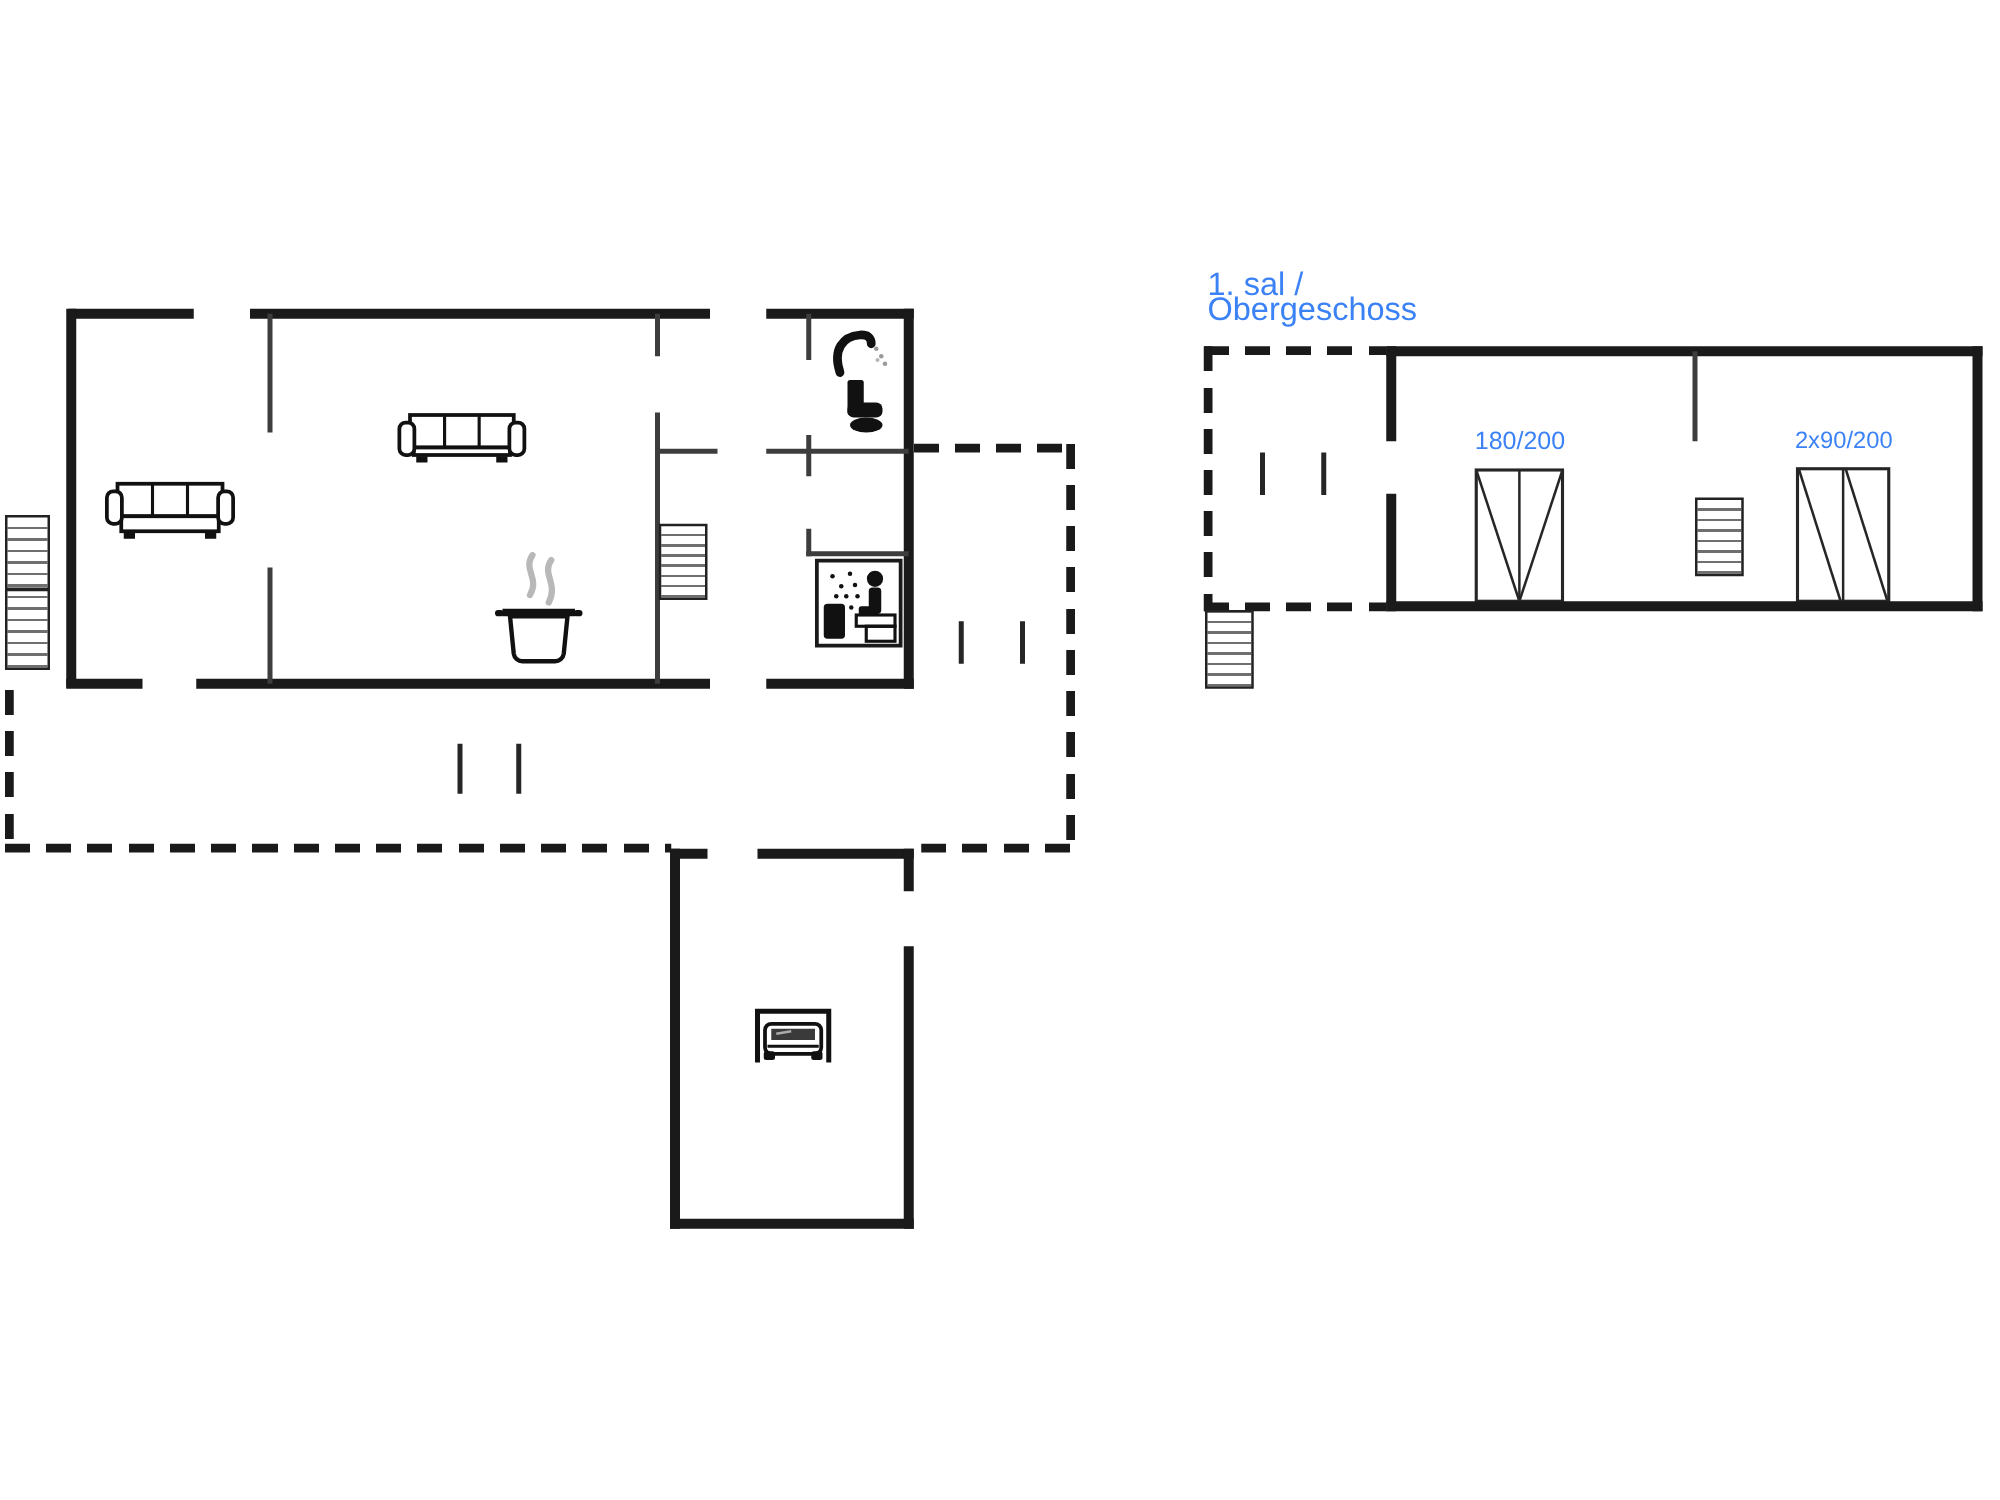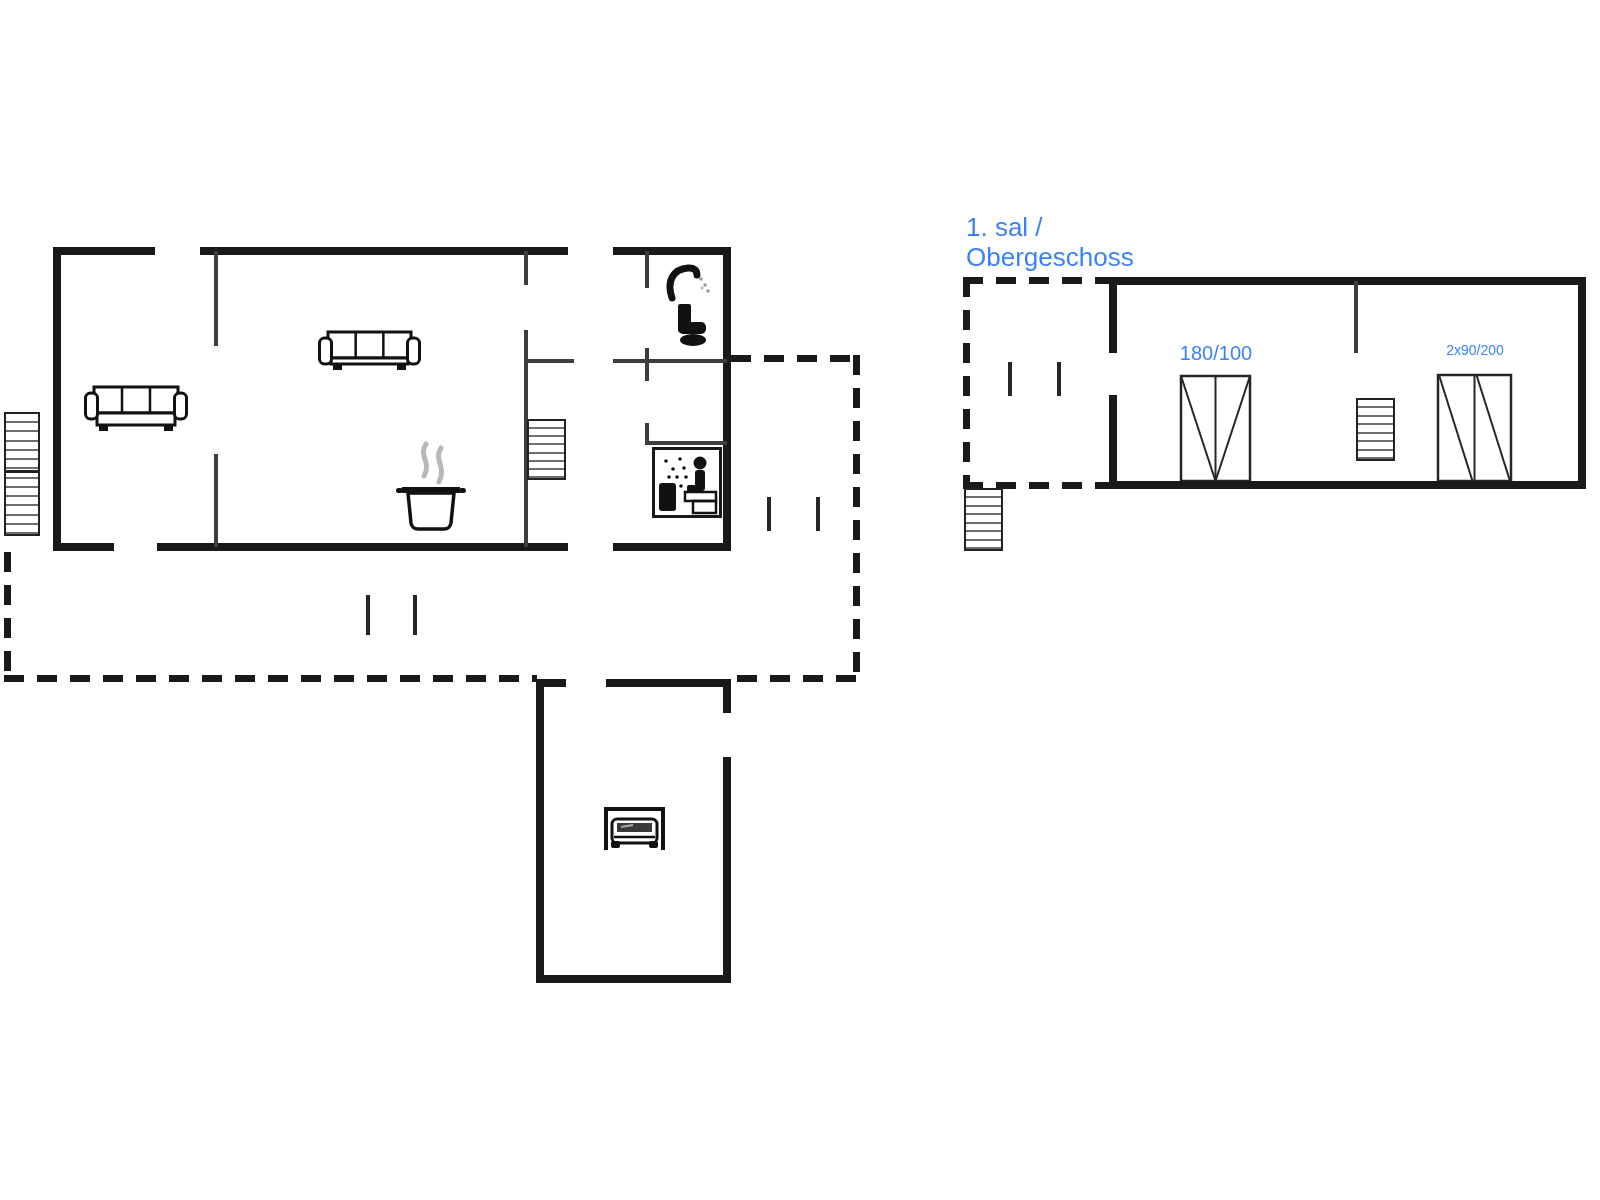--- a/index.html
+++ b/index.html
@@ -9,23 +9,23 @@
   .lbl{position:absolute;color:#3b82f6;white-space:nowrap;}
   .title{font-size:26px;line-height:30px;}
   .bedlbl{font-size:20px;text-align:center;}
   #overlay{position:absolute;left:0;top:0;pointer-events:none;}
 </style>
 </head>
 <body>
 
 <div id="plan">
   <div class="lbl title" style="left:966px;top:212px;">1. sal /</div>
-  <div class="lbl title" style="left:966px;top:242px;">Obergeschoss</div>
-  <div class="lbl bedlbl" style="left:1166px;top:342px;width:100px;">180/100</div>
-  <div class="lbl bedlbl" style="left:1428px;top:342px;width:94px;font-size:14px;">2x90/200</div>
+  <div class="lbl title" style="left:966px;top:232px;">Obergeschoss</div>
+  <div class="lbl bedlbl" style="left:1166px;top:342px;width:100px;">180/200</div>
+  <div class="lbl bedlbl" style="left:1428px;top:342px;width:94px;font-size:19px;">2x90/200</div>
   <svg id="overlay" width="1600" height="1200">
       <g>
         <line x1="22" x2="22" y1="456" y2="435" stroke="#111111" stroke-width="3.5"></line>
         <polygon points="16,438 28,438 22,426" fill="#111111"></polygon>
       </g>
       <g>
         <line x1="22" x2="22" y1="518" y2="493" stroke="#111111" stroke-width="3.5"></line>
         <polygon points="16,496 28,496 22,484" fill="#111111"></polygon>
       </g>
       <g>

